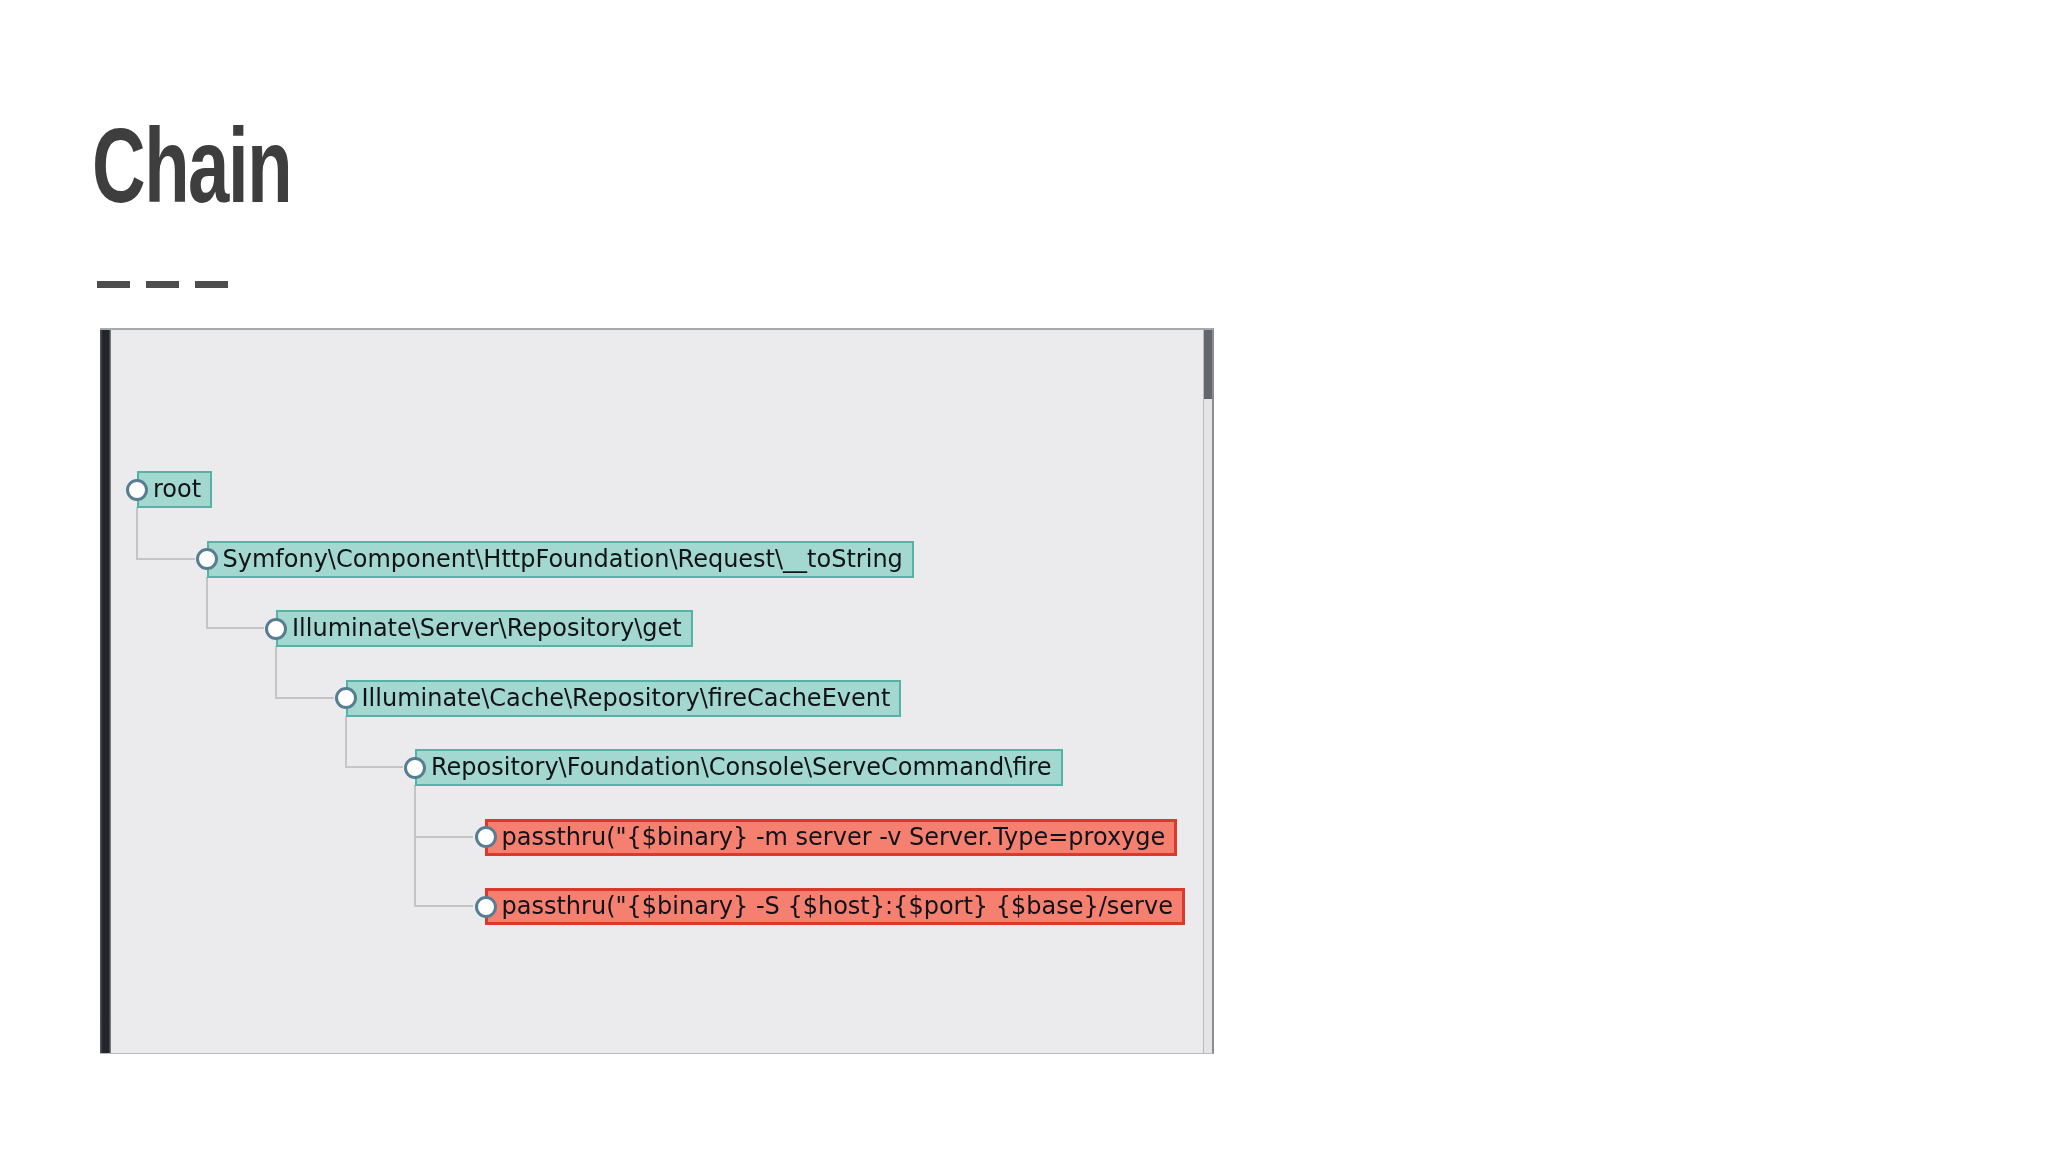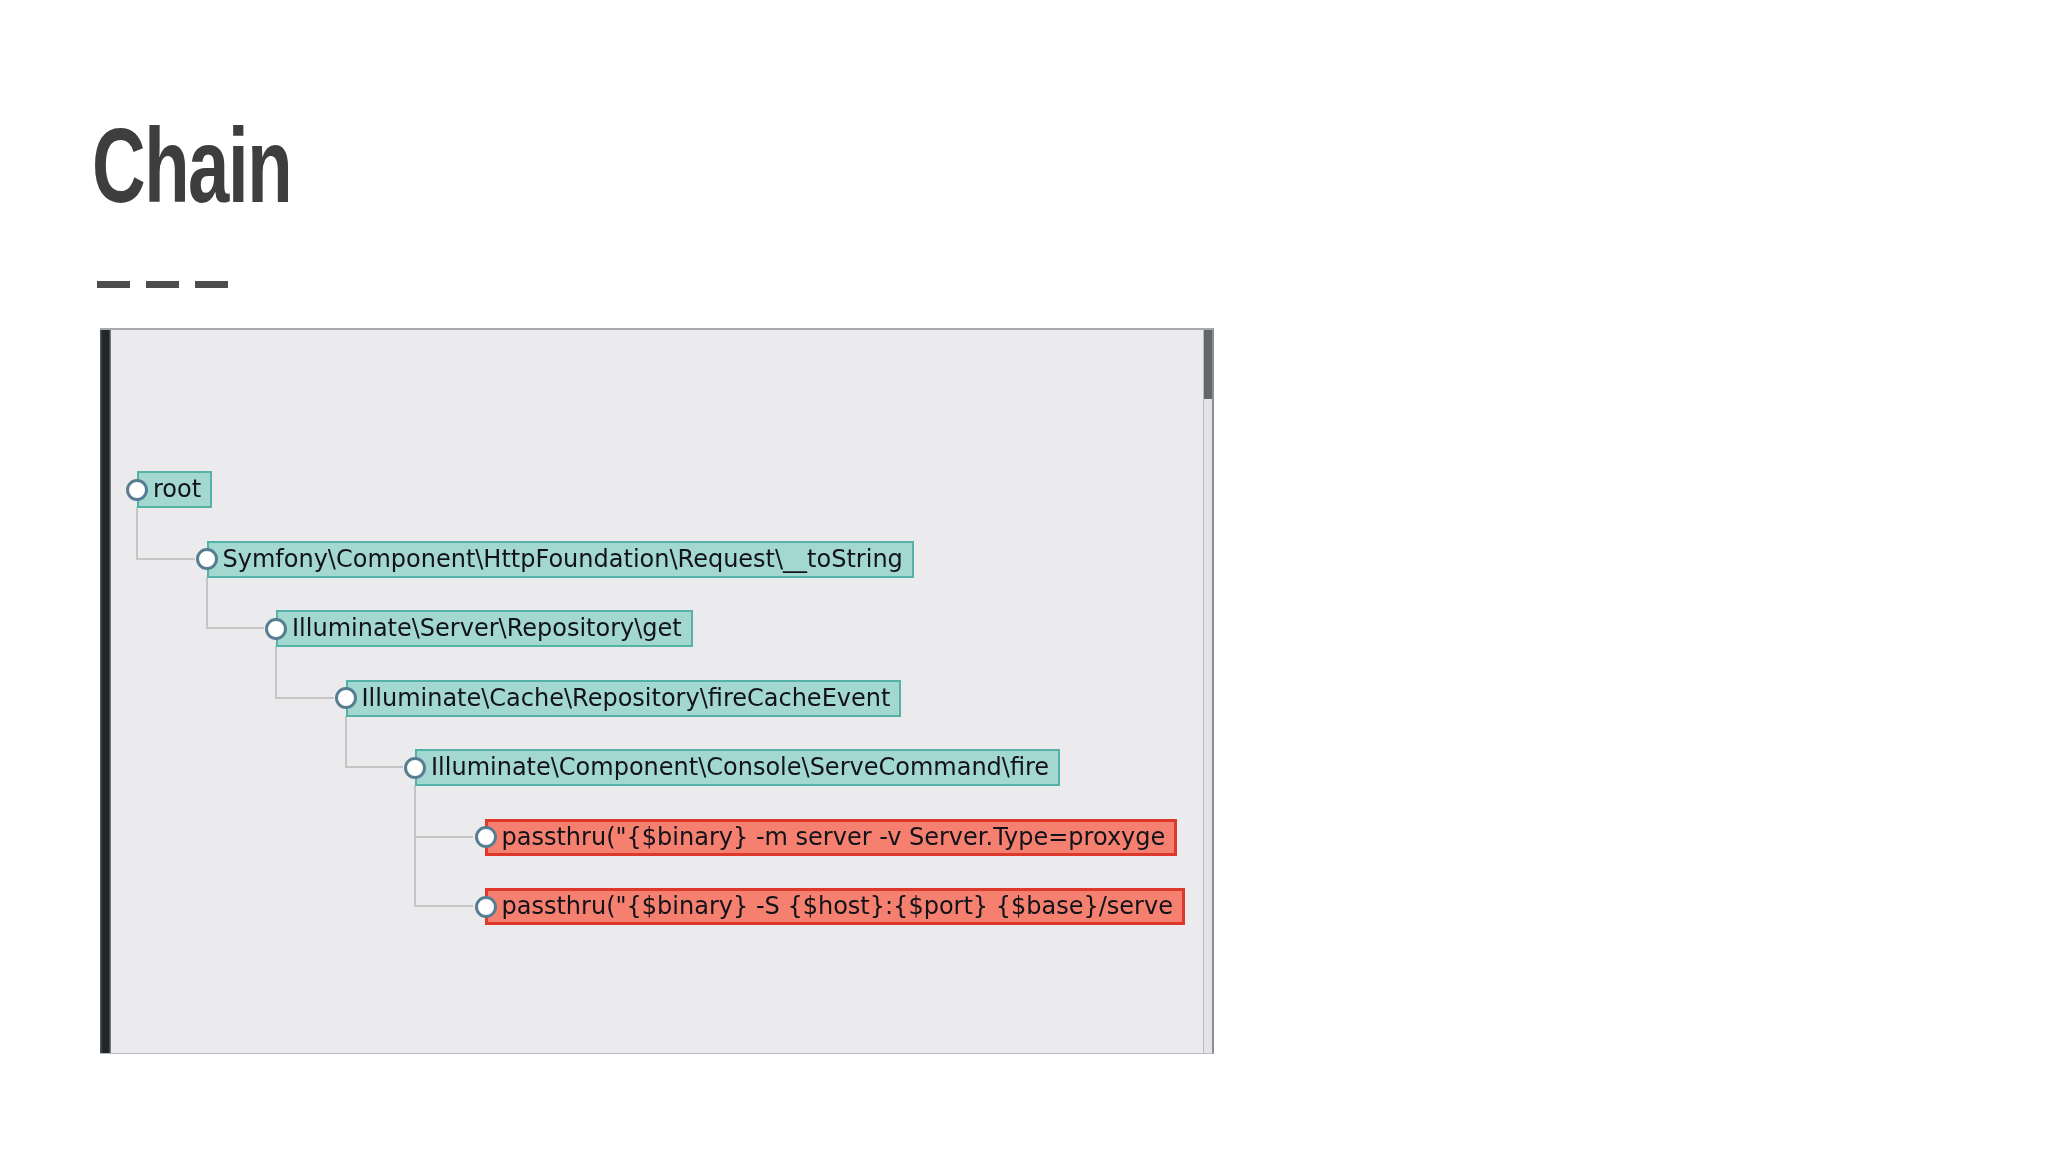--- a/index.html
+++ b/index.html
@@ -90,16 +90,16 @@
     <div class="conn" style="left: 232.5px; top: 385.5px; width: 2px; height: 52.5px;"></div>
     <div class="conn" style="left: 232.5px; top: 436px; width: 58.5px; height: 2px;"></div>
     <div class="conn" style="left: 302px; top: 455px; width: 2px; height: 52.5px;"></div>
     <div class="conn" style="left: 302px; top: 505.5px; width: 58.5px; height: 2px;"></div>
     <div class="conn" style="left: 302px; top: 455px; width: 2px; height: 122px;"></div>
     <div class="conn" style="left: 302px; top: 575px; width: 58.5px; height: 2px;"></div>
     <div class="tnode teal" style="left: 25px; top: 141px;"><span class="toggle"></span><span>root</span></div>
     <div class="tnode teal" style="left: 94.5px; top: 210.5px;"><span class="toggle"></span><span>Symfony\Component\HttpFoundation\Request\__toString</span></div>
     <div class="tnode teal" style="left: 164px; top: 280px;"><span class="toggle"></span><span>Illuminate\Server\Repository\get</span></div>
     <div class="tnode teal" style="left: 233.5px; top: 349.5px;"><span class="toggle"></span><span>Illuminate\Cache\Repository\fireCacheEvent</span></div>
-    <div class="tnode teal" style="left: 303px; top: 419px;"><span class="toggle"></span><span>Illuminate\Component\Console\ServeCommand\fire</span></div>
+    <div class="tnode teal" style="left: 303px; top: 419px;"><span class="toggle"></span><span>Repository\Foundation\Console\ServeCommand\fire</span></div>
     <div class="tnode red" style="left: 372.5px; top: 488.5px;"><span class="toggle"></span><span>passthru("{$binary} -m server -v Server.Type=proxyge</span></div>
     <div class="tnode red" style="left: 372.5px; top: 558px;"><span class="toggle"></span><span>passthru("{$binary} -S {$host}:{$port} {$base}/serve</span></div>
   </div>
 
 </body></html>

